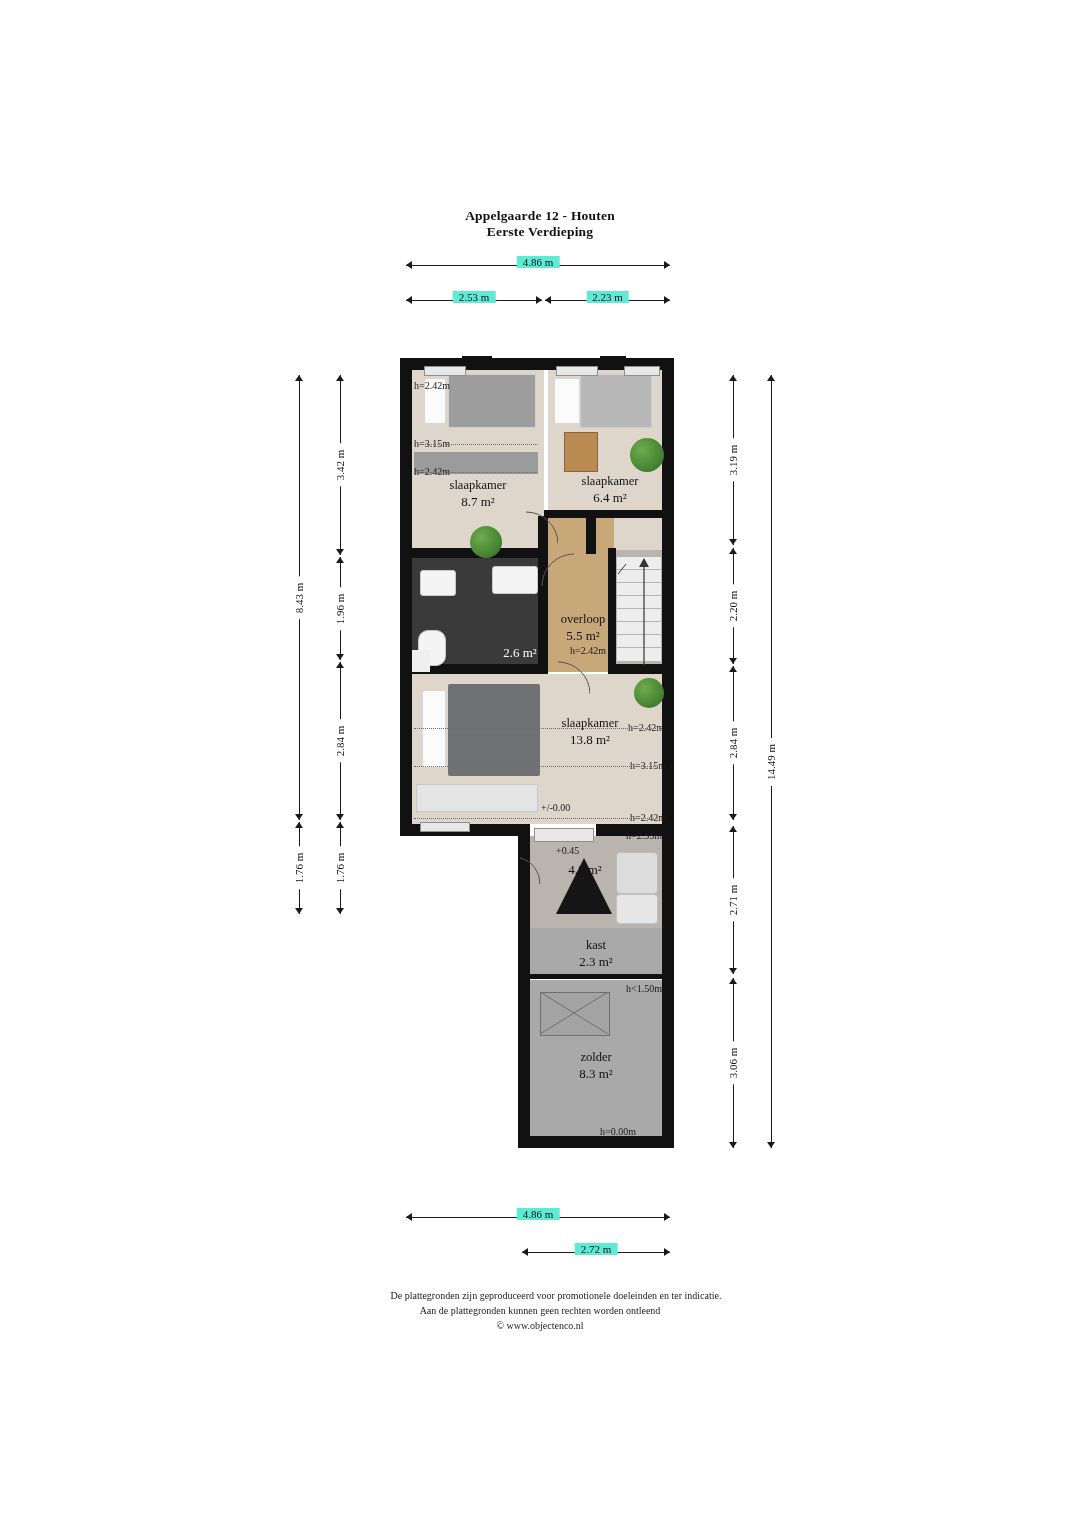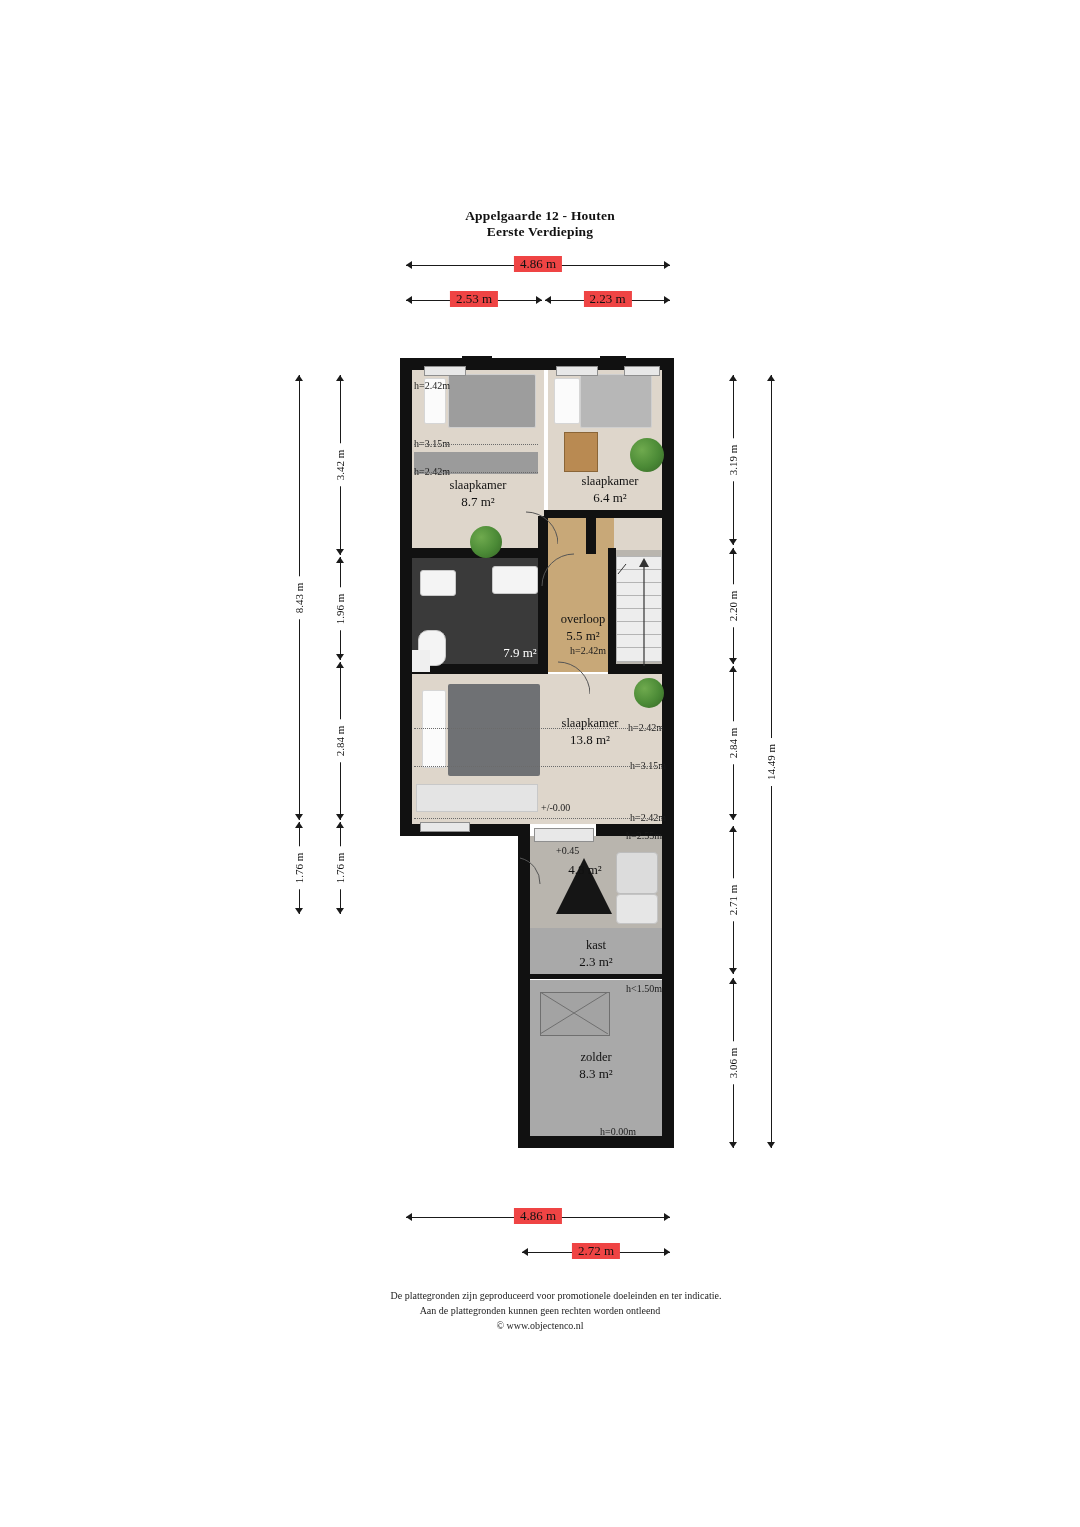--- a/index.html
+++ b/index.html
@@ -19,21 +19,21 @@
   #title2{top:224px;}
 
   
   .dim-h{position:absolute;height:14px;}
   .dim-h .line{position:absolute;top:7px;left:0;right:0;height:1px;background:#1a1a1a;}
   .dim-h .cap-l,.dim-h .cap-r{position:absolute;top:3px;width:0;height:0;
      border-top:4px solid transparent;border-bottom:4px solid transparent;}
   .dim-h .cap-l{left:0;border-right:6px solid #1a1a1a;}
   .dim-h .cap-r{right:0;border-left:6px solid #1a1a1a;}
   .dim-h .lab{position:absolute;top:-2px;left:50%;transform:translateX(-50%);
-     background:#ef4444;padding:0 6px;font-size:13px;color:#111;white-space:nowrap;}
+     background:#5eead4;padding:0 6px;font-size:11px;color:#111;white-space:nowrap;}
 
   .dim-v{position:absolute;width:14px;}
   .dim-v .line{position:absolute;left:7px;top:0;bottom:0;width:1px;background:#1a1a1a;}
   .dim-v .cap-t,.dim-v .cap-b{position:absolute;left:3px;width:0;height:0;
      border-left:4px solid transparent;border-right:4px solid transparent;}
   .dim-v .cap-t{top:0;border-bottom:6px solid #1a1a1a;}
   .dim-v .cap-b{bottom:0;border-top:6px solid #1a1a1a;}
   .dim-v .lab{position:absolute;left:50%;top:50%;
      transform:translate(-50%,-50%) rotate(-90deg);
      background:#fff;padding:0 6px;font-size:11px;color:#111;white-space:nowrap;}
@@ -280,21 +280,21 @@
   </div>
   <div class="rlabel" style="left:560px;top:474px;width:100px;">
     <div class="nm">slaapkamer</div>
     <div class="ar">6.4 m²</div>
   </div>
   <div class="rlabel" style="left:541px;top:612px;width:84px;">
     <div class="nm">overloop</div>
     <div class="ar">5.5 m²</div>
   </div>
   <div class="rlabel" style="left:470px;top:645px;width:100px;color:#fff;">
-    <div class="ar" style="color:#fff;">7.9 m²</div>
+    <div class="ar" style="color:#fff;">2.6 m²</div>
   </div>
   <div class="rlabel" style="left:530px;top:716px;width:120px;">
     <div class="nm">slaapkamer</div>
     <div class="ar">13.8 m²</div>
   </div>
   <div class="rlabel" style="left:540px;top:862px;width:90px;">
     <div class="ar">4.8 m²</div>
   </div>
   <div class="rlabel" style="left:546px;top:938px;width:100px;">
     <div class="nm">kast</div>

